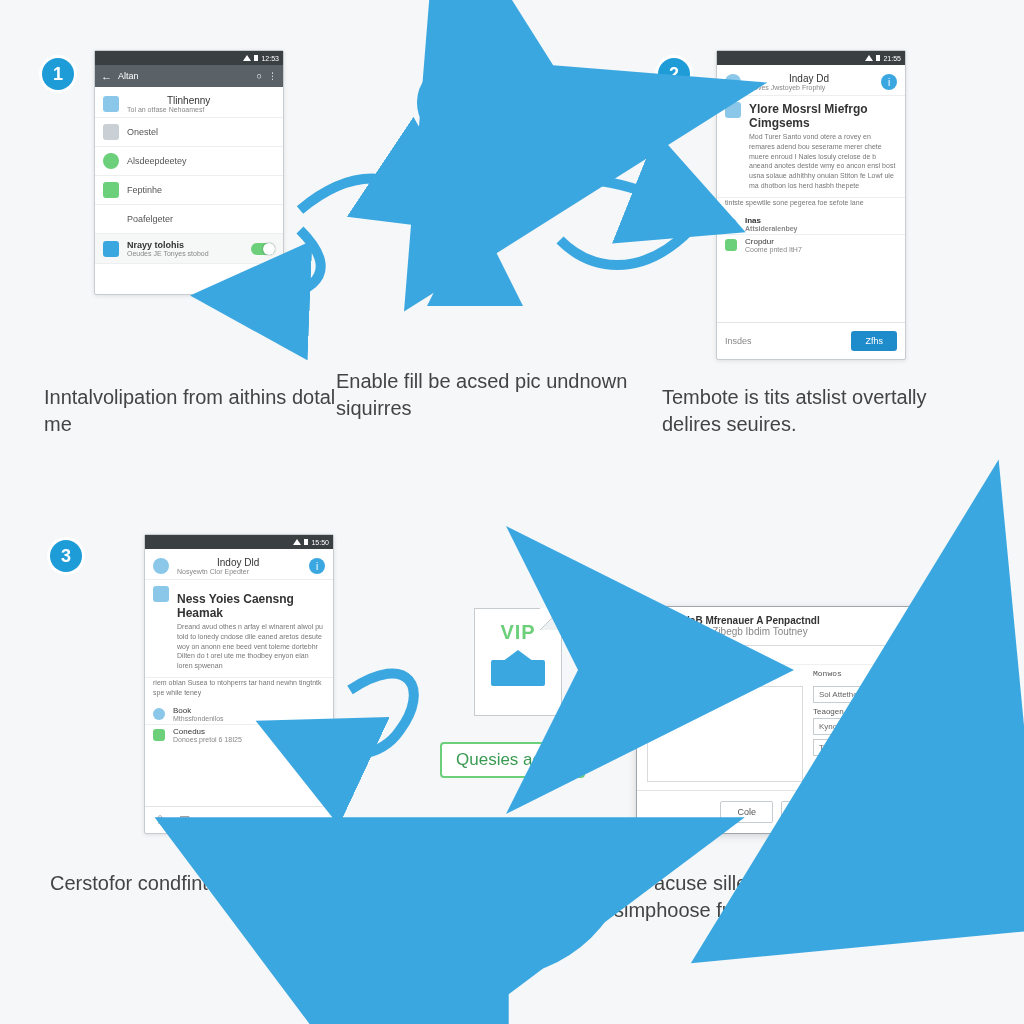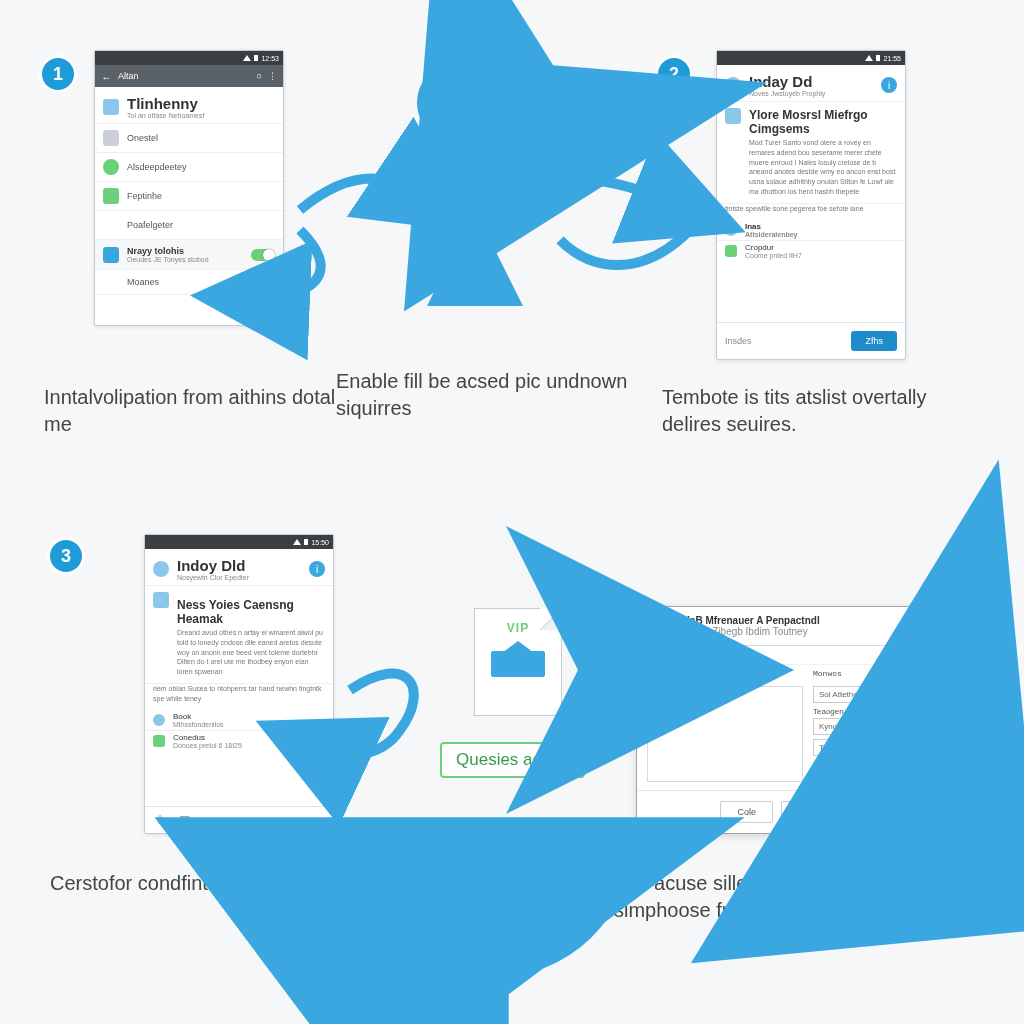--- a/index.html
+++ b/index.html
@@ -56,21 +56,21 @@
   }
   .appbar .back { font-size:11px; }
   .appbar .right { margin-left:auto; display:flex; gap:6px; }
   .row {
     display:flex; align-items:center;
     padding: 6px 8px;
     gap:8px;
     border-bottom: 1px solid #eceeef;
   }
   .row.header { padding-top:8px; padding-bottom:4px; }
-  .row.header .ttl { font-weight:bold; font-size:15px; color:#333; }
+  .row.header .ttl { font-weight:normal; font-size:10px; color:#333;margin-left:40px; }
   .row.header .sub { font-size:7px; color:#888; }
   .row .ic {
     width:16px; height:16px; border-radius:3px;
     flex-shrink:0;
   }
   .toggle {
     width:24px;height:12px;border-radius:12px;
     margin-left:auto;
     position:relative;
   }
@@ -121,21 +121,21 @@
   }
   .vip-doc{
     width:88px;height:108px;background:#fff;border:1px solid #c7ccd0;
     position:relative;margin:0 auto;
   }
   .vip-fold{
     position:absolute;top:-1px;right:-1px;width:22px;height:22px;
     background:linear-gradient(135deg,#fff 0 50%,#c7ccd0 50% 52%,#eef1f2 52% 100%);
   }
   .vip-label{
-    color:#6ccf7a;font-weight:bold;font-size:12px;letter-spacing:1px;
+    color:#6ccf7a;font-weight:bold;font-size:20px;letter-spacing:1px;
     text-align:center;padding-top:12px;
   }
   .vip-env{
     width:54px;height:36px;margin:6px auto 0;
     position:relative;
   }
   .vip-env-body{width:100%;height:26px;background:#3ba7e0;position:absolute;bottom:0;border-radius:2px;}
   .vip-env-flap{
     width:0;height:0;border-left:27px solid transparent;border-right:27px solid transparent;
     border-bottom:20px solid #3ba7e0;position:absolute;top:0;left:0;
@@ -218,24 +218,20 @@
     <span>Poafelgeter</span>
   </div>
   <div class="row" style="background:#f6f7f7;">
     <div class="ic" style="background:#3ba7e0;border-radius:3px;"></div>
     <div>
       <div style="font-weight:bold;font-size:9px;color:#333;">Nrayy tolohis</div>
       <div style="font-size:7px;color:#888;">Oeudes JE Tonyes stobod</div>
     </div>
     <div class="toggle on"></div>
   </div>
-  <div class="row">
-    <span style="margin-left:24px;">Moanes</span>
-    <div class="toggle off"></div>
-  </div>
   <div style="height:30px;"></div>
 </div>
 
 <div class="center-x">X</div>
 <div class="spark" style="left:472px;top:138px;transform:rotate(0deg);"></div>
 <div class="spark" style="left:418px;top:200px;transform:rotate(90deg);"></div>
 <div class="spark" style="left:528px;top:200px;transform:rotate(90deg);"></div>
 <div class="spark" style="left:438px;top:158px;transform:rotate(-45deg);"></div>
 <div class="spark" style="left:508px;top:158px;transform:rotate(45deg);"></div>
 

